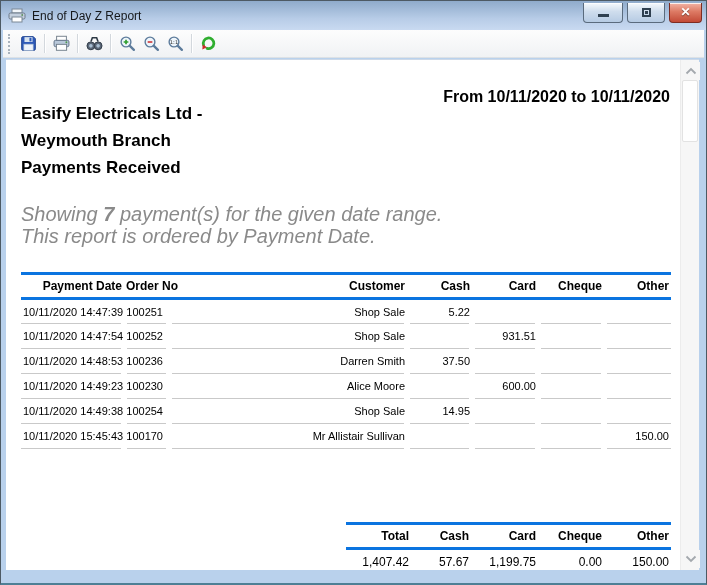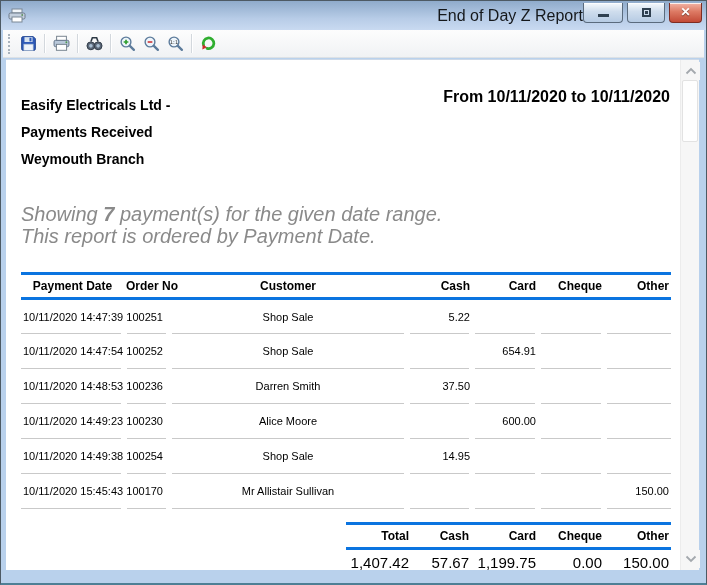--- a/index.html
+++ b/index.html
@@ -9,21 +9,21 @@
     background:#b9d1ec;border:1px solid #4d5a64;border-bottom:2px solid #4e7f95;
     font-family:"Liberation Sans","DejaVu Sans",sans-serif;overflow:hidden;
   }
   
   .titlebar{
     position:absolute;left:0;top:0;right:0;height:29px;
     background:linear-gradient(to bottom,#8fabcb,#b7cce7 60%,#c9daf1);
     display:flex;align-items:center;padding:0 4px 0 7px;
   }
   .titlebar .ticon{width:18px;height:15px;margin-right:6px;flex:0 0 auto;}
-  .title-text{font-size:16px;color:#15181b;flex:1 1 auto;white-space:nowrap;text-align:right;}
+  .title-text{font-size:12px;color:#15181b;flex:1 1 auto;white-space:nowrap;}
   .win-controls{display:flex;gap:4px;align-items:flex-start;margin-top:-6px;}
   .win-btn{
     height:20px;border:1px solid #5a6b7d;border-radius:0 0 4px 4px;border-top:none;
     background:linear-gradient(#f6fafd,#cfdded 45%,#b6cbe3);
     box-shadow:inset 0 1px 0 rgba(255,255,255,.8);
     display:flex;align-items:center;justify-content:center;cursor:default;padding:0;
   }
   .win-btn.min{width:40px;}
   .win-btn.max{width:38px;}
   .win-btn.close{
@@ -46,35 +46,35 @@
   .tb-sep{width:1px;height:19px;background:#d3d8dd;box-shadow:1px 0 0 #fff;margin:0 4px;}
   .tb-btn svg{width:17px;height:17px;}
   
   .bodyarea{position:absolute;left:5px;right:7px;top:58px;bottom:13px;background:#fff;border-top:1px solid #cdd9e8;}
   .page{position:absolute;left:0;top:0;right:19px;bottom:0;overflow:hidden;color:#000;}
   .vscroll{position:absolute;right:0;top:0;width:19px;bottom:0;background:#f6f6f6;border-left:1px solid #ececec;}
   .scroll-arrow{position:absolute;left:0;width:19px;height:18px;display:flex;align-items:center;justify-content:center;background:#f6f6f6;cursor:default;}
   .scroll-arrow.up{top:2px;} .scroll-arrow.down{bottom:2px;}
   .scroll-thumb{position:absolute;left:1px;top:20px;width:16px;height:62px;background:#fefefe;border:1px solid #e2e2e2;border-radius:2px;cursor:default;}
   
-  .rep-title{position:absolute;left:15px;top:32px;width:330px;font-size:14px;font-weight:bold;line-height:27px;}
+  .rep-title{position:absolute;left:15px;top:40px;width:330px;font-size:17px;font-weight:bold;line-height:27px;}
   .rep-range{position:absolute;right:10px;top:28px;font-size:16px;font-weight:bold;white-space:nowrap;}
   .rep-summary{position:absolute;left:15px;top:143px;font-size:20px;font-style:italic;color:var(--muted);line-height:22px;}
   .rep-summary b{font-weight:bold;}
   table{border-collapse:collapse;table-layout:fixed;}
   .paytable{position:absolute;left:15px;top:212px;width:650px;}
   .tottable{position:absolute;left:340px;top:434px;width:325px;margin-top:28px;}
   thead tr{border-top:3px solid var(--accent);border-bottom:3px solid var(--accent);}
   th{font-size:12px;font-weight:bold;padding:4px 2px;white-space:nowrap;}
-  td{font-size:11px;padding:0 2px;height:35px;white-space:nowrap;position:relative;}
-  .tottable td{font-size:15px;height:26px;}
+  td{font-size:11px;padding:0 2px;height:25px;white-space:nowrap;position:relative;}
+  .tottable td{font-size:12px;height:26px;}
   tbody td::after{content:"";position:absolute;left:3px;right:3px;bottom:0;height:1px;background:var(--sep);}
   tbody td:first-child::after{left:0;}
   tbody td:last-child::after{right:0;}
-  .al{text-align:center;margin-top:48px;} .ar{text-align:right;}
+  .al{text-align:right;margin-top:48px;} .ar{text-align:right;}
   .paytable td.c1,.paytable th.c1{padding-right:6px;}
 </style>
 </head>
 <body>
 
 <div class="window">
 
   <div class="titlebar">
     <span class="ticon">
       <svg viewBox="0 0 18 15">
@@ -161,22 +161,22 @@
         <path d="M2.2 13.6 l0.4-4.6 4 2.6 z" fill="#cc2a2a"></path>
       </svg>
     </button>
   </div>
 
   <div class="bodyarea">
     <div class="page">
 
       <div class="rep-title">
         <div>Easify Electricals Ltd -</div>
+        <div>Weymouth Branch</div>
         <div>Payments Received</div>
-        <div>Weymouth Branch</div>
       </div>
       <div class="rep-range">From 10/11/2020 to 10/11/2020</div>
 
       <div class="rep-summary">
         <div><span>Showing </span><b>7</b><span> payment(s) for the given date range.</span></div>
         <div>This report is ordered by Payment Date.</div>
       </div>
 
       <table class="paytable">
         <colgroup>
@@ -207,21 +207,21 @@
               <td class="ar c3">5.22</td>
               <td class="ar c4"></td>
               <td class="ar c5"></td>
               <td class="ar c6"></td>
             </tr>
             <tr>
               <td class="al c0">10/11/2020 14:47:54</td>
               <td class="ar c1">100252</td>
               <td class="al c2">Shop Sale</td>
               <td class="ar c3"></td>
-              <td class="ar c4">654.91</td>
+              <td class="ar c4">931.51</td>
               <td class="ar c5"></td>
               <td class="ar c6"></td>
             </tr>
             <tr>
               <td class="al c0">10/11/2020 14:48:53</td>
               <td class="ar c1">100236</td>
               <td class="al c2">Darren Smith</td>
               <td class="ar c3">37.50</td>
               <td class="ar c4"></td>
               <td class="ar c5"></td>

